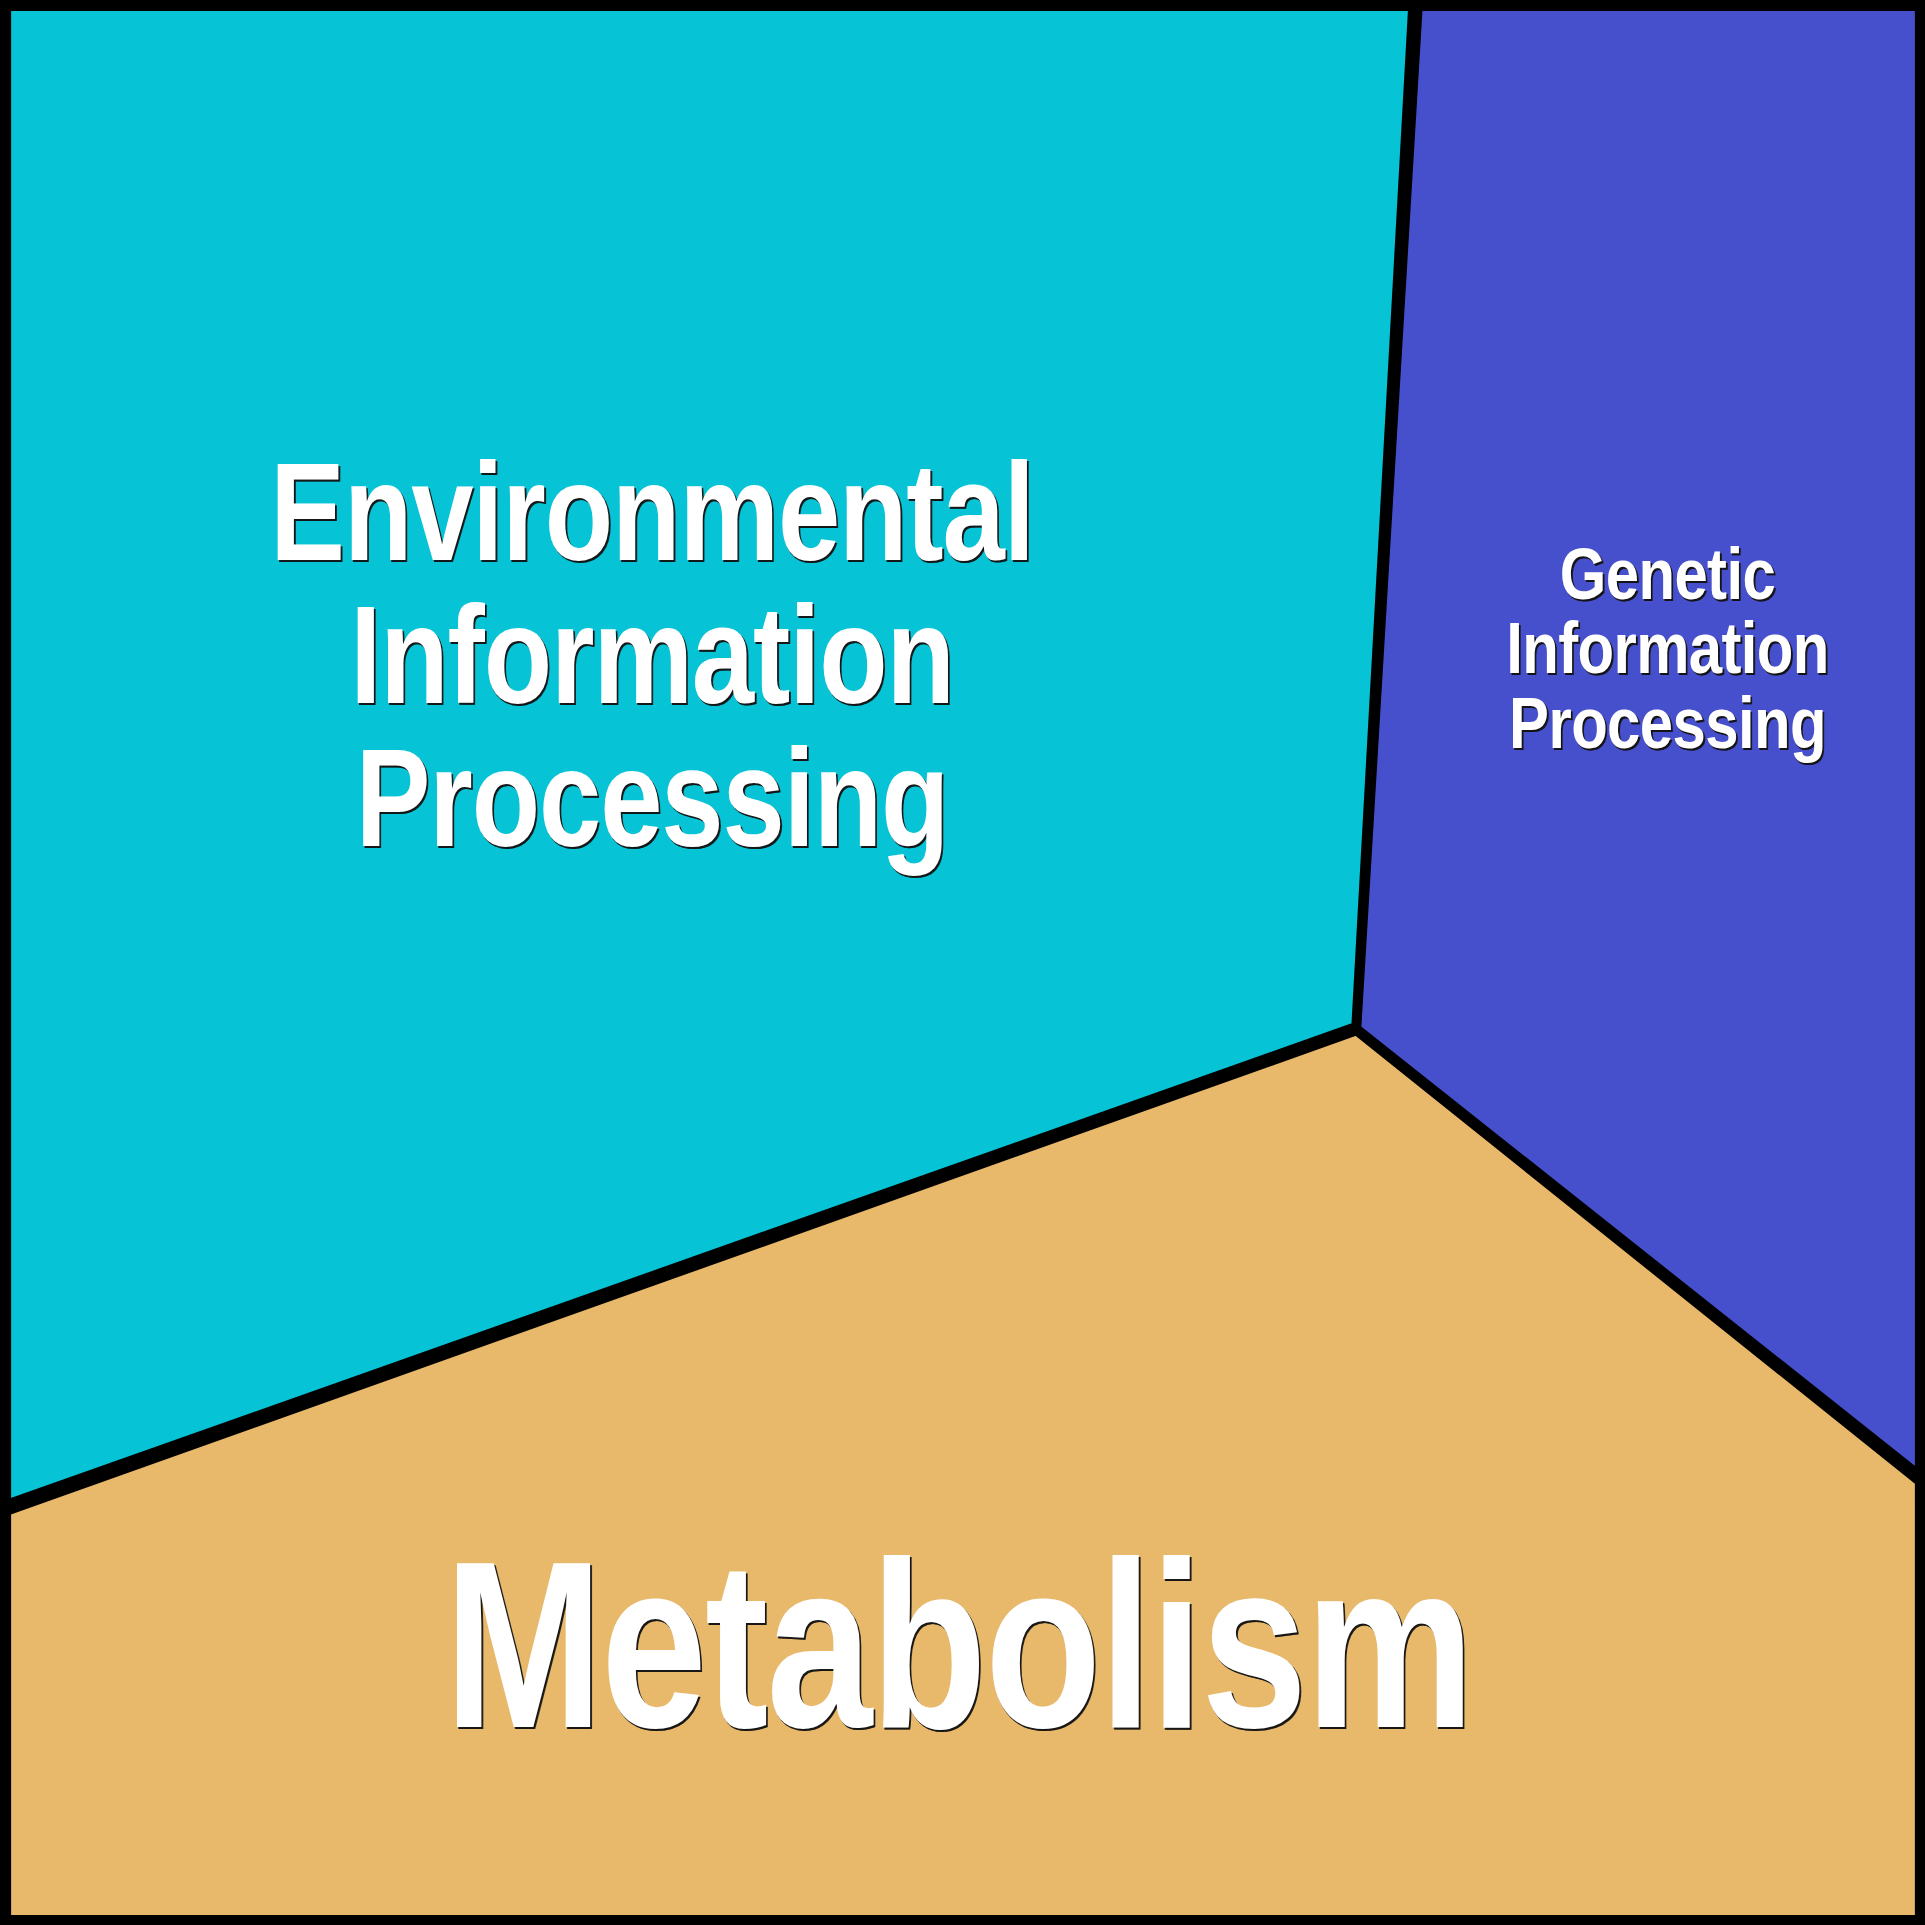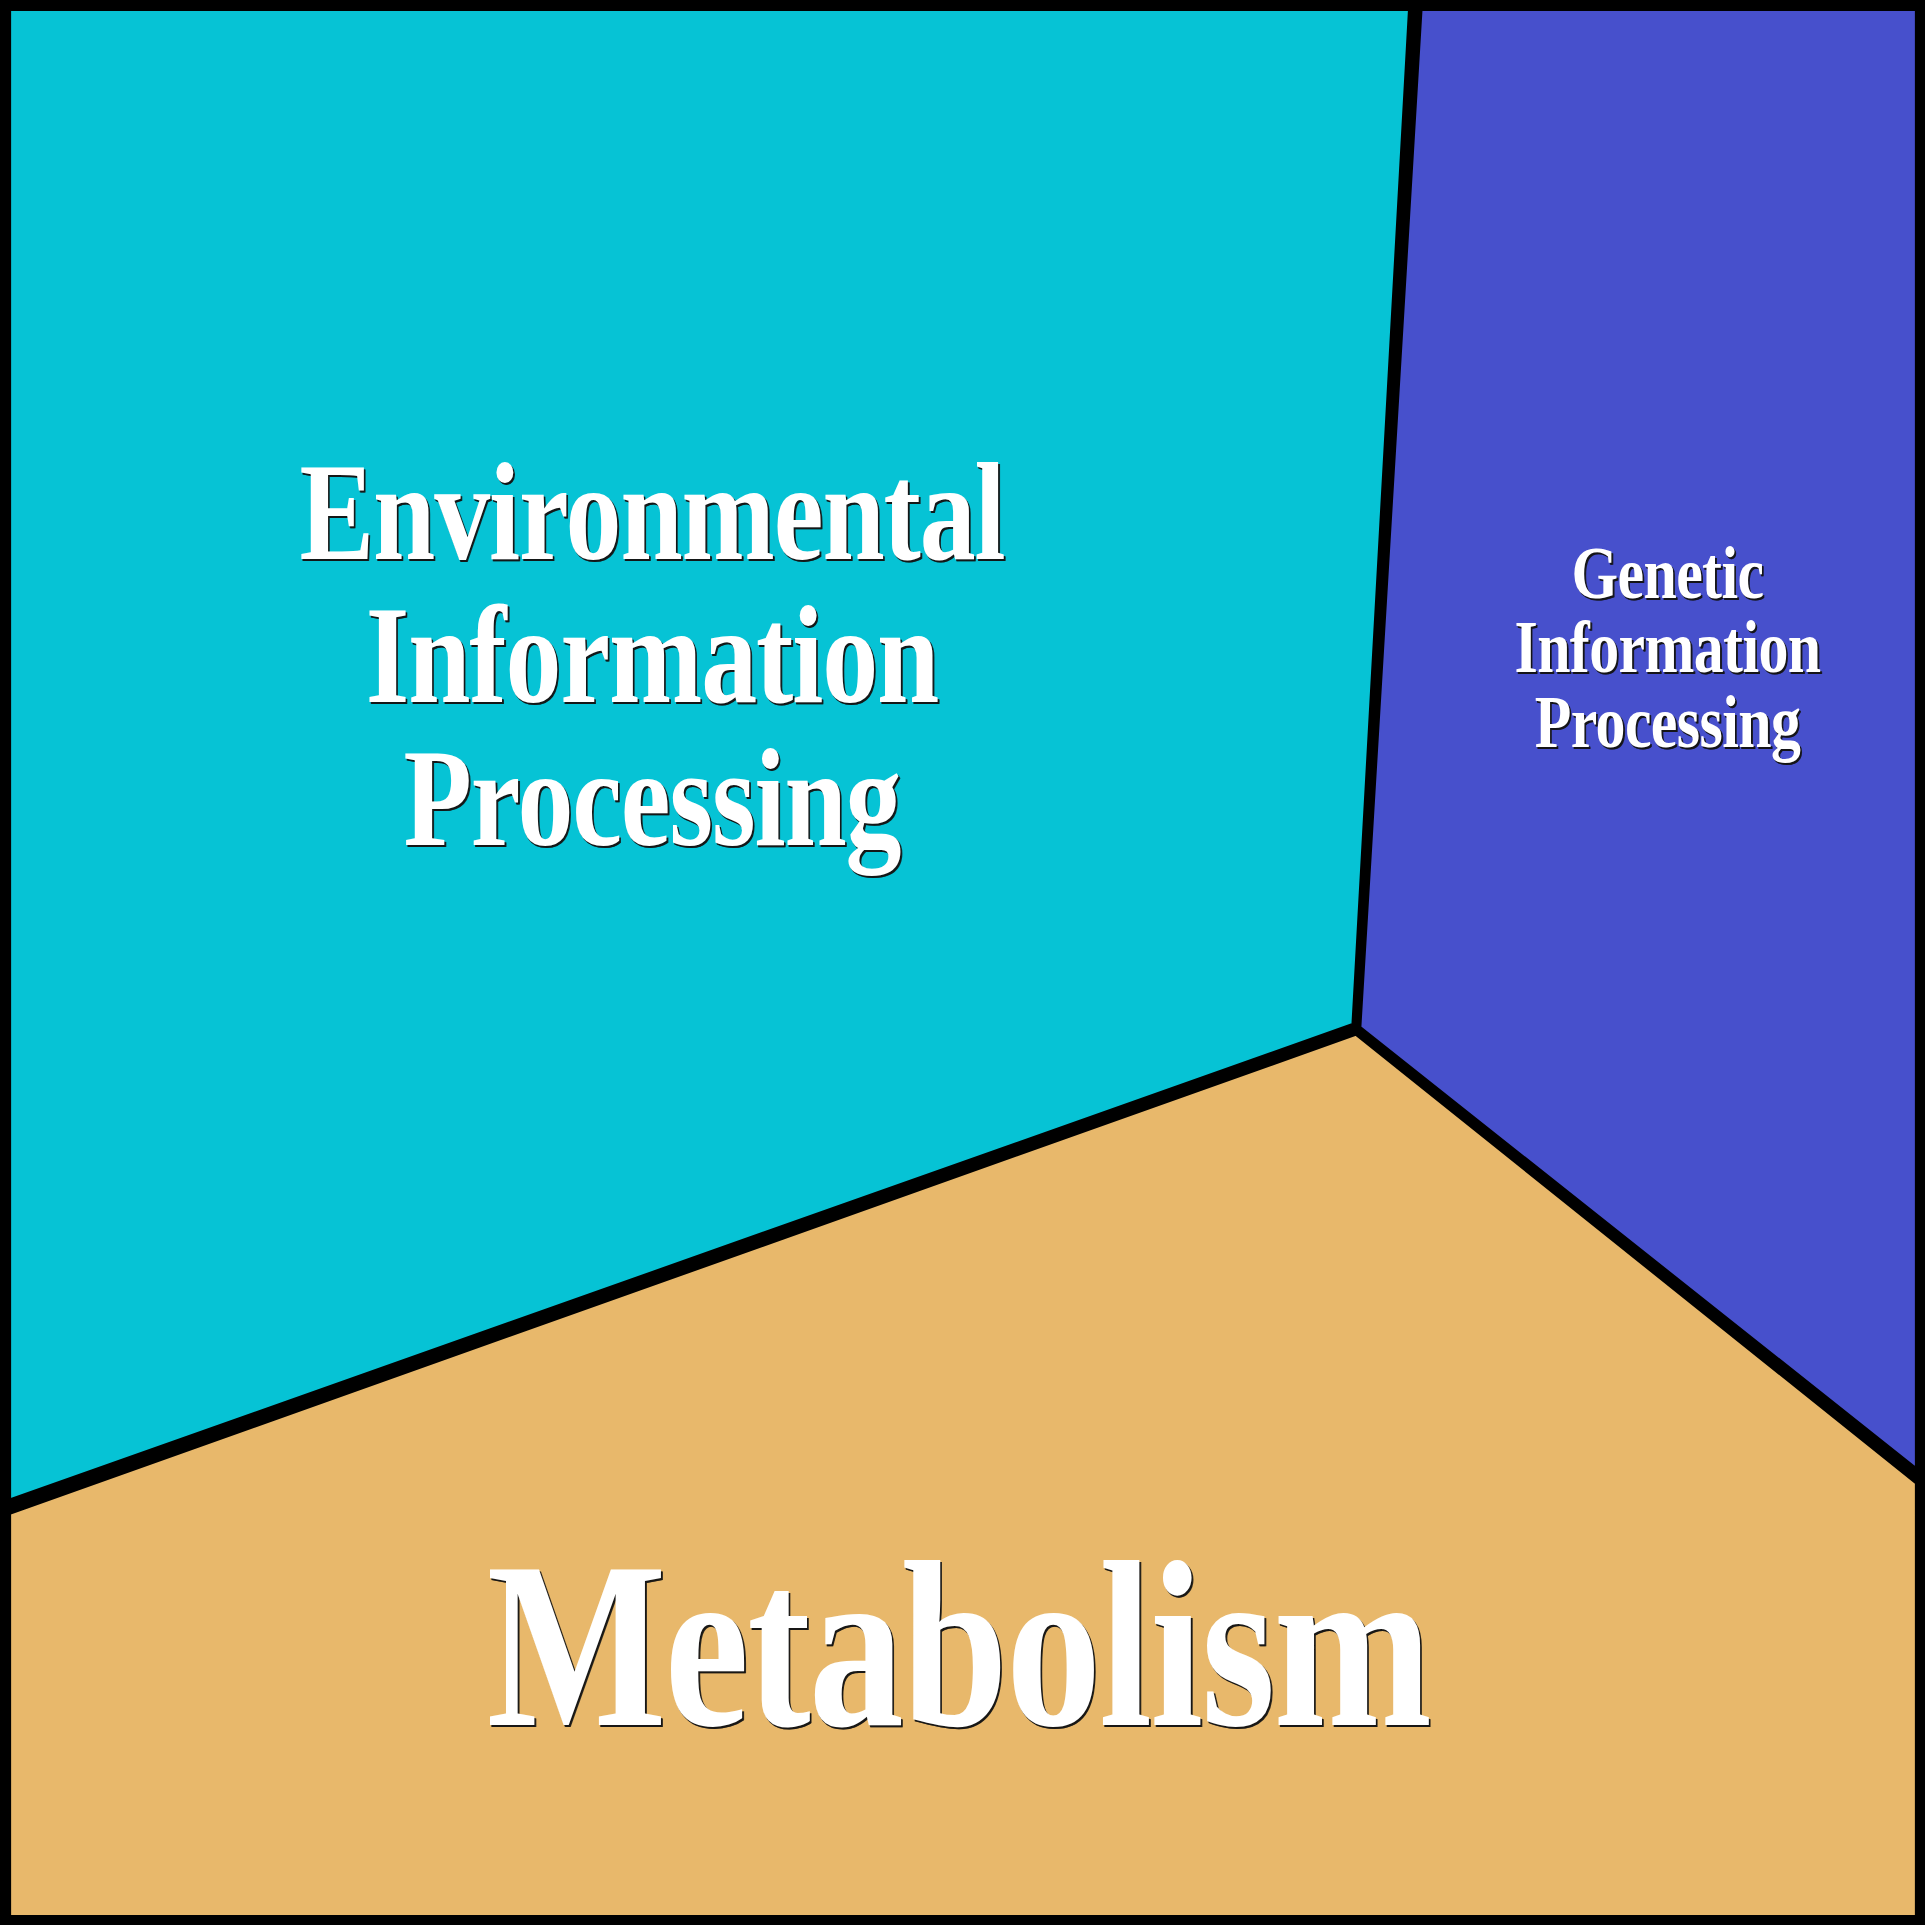--- a/index.html
+++ b/index.html
@@ -6,21 +6,21 @@
     margin: 0;
     padding: 0;
     background: #ffffff;
   }
   #canvas {
     position: relative;
     width: 1926px;
     height: 1926px;
     overflow: hidden;
     background: #15803d;
-    font-family: Liberation Serif, serif;
+    font-family: Liberation Sans, sans-serif;
   }
   #voronoi-svg {
     position: absolute;
     left: 0;
     top: 0;
     width: 1926px;
     height: 1926px;
     display: block;
   }
   .label-layer {

